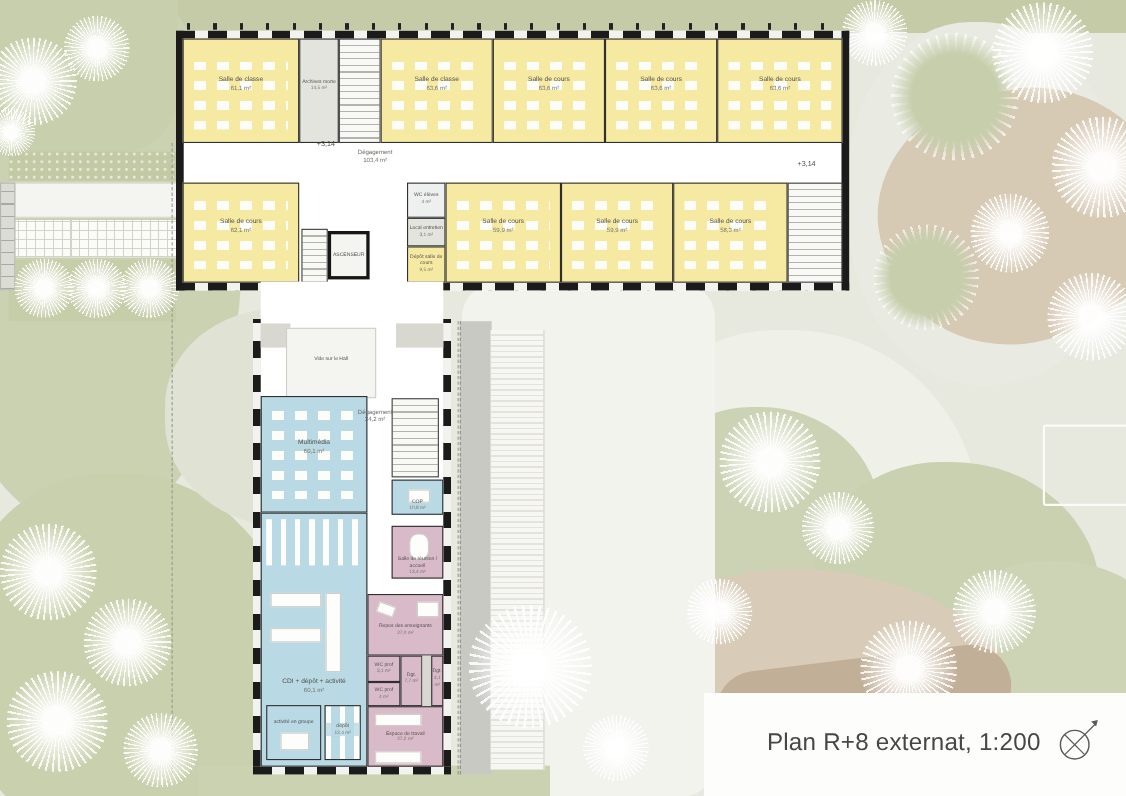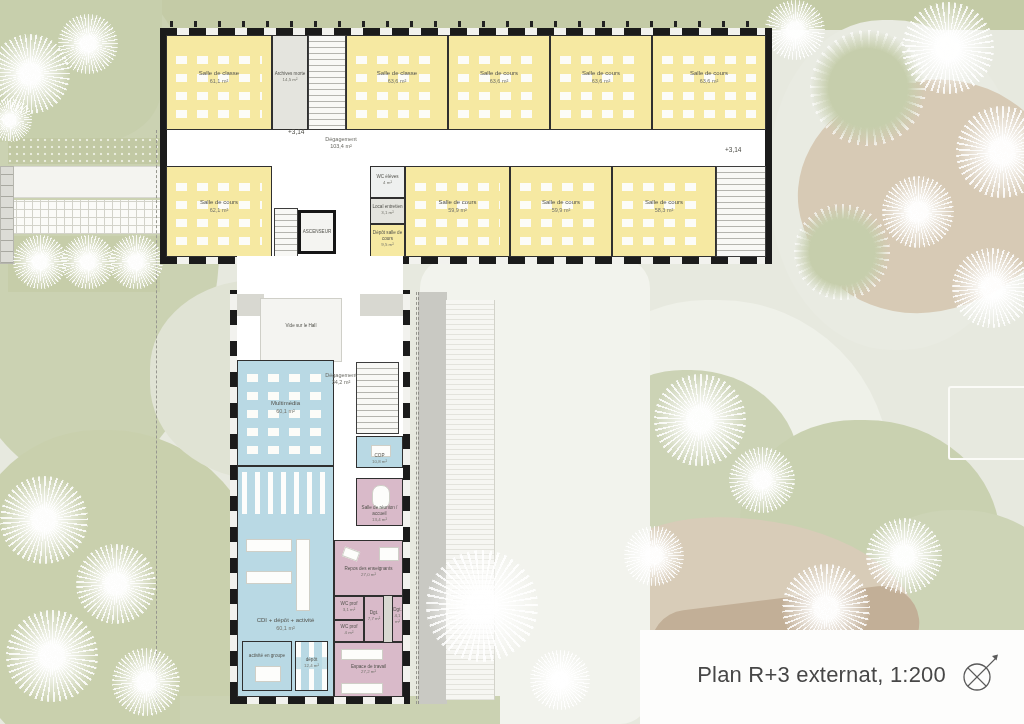--- a/index.html
+++ b/index.html
@@ -248,21 +248,21 @@
       <span class="rl tiny"><span>Dgt.</span><span class="a">4,1 m²</span></span>
     </div>
     <div class="room pink" style="left:104px;top:386px;width:69px;height:55px;">
       <div class="furn" style="left:6px;top:6px;width:40px;height:9px;"></div>
       <div class="furn" style="left:6px;top:40px;width:40px;height:9px;"></div>
       <span class="rl tiny" style="top:50%;"><span>Espace de travail</span><span class="a">27,2 m²</span></span>
     </div>
   </div>
 
   <div class="titlebox">
-    <span class="title-text">Plan R+3 externat, 1:200</span>
+    <span class="title-text">Plan R+8 externat, 1:200</span>
     <span class="north">
       <svg width="44" height="44" viewBox="0 0 44 44">
         <circle cx="19" cy="25" r="13" fill="none" stroke="#5a5a5a" stroke-width="1.3"></circle>
         <line x1="10" y1="16" x2="28" y2="34" stroke="#5a5a5a" stroke-width="1.1"></line>
         <line x1="28" y1="16" x2="10" y2="34" stroke="#5a5a5a" stroke-width="1.1"></line>
         <line x1="28" y1="16" x2="38" y2="6" stroke="#5a5a5a" stroke-width="1.1"></line>
         <path d="M34 4 l6 -1.5 -1.5 6 z" fill="#5a5a5a"></path>
       </svg>
     </span>
   </div>

